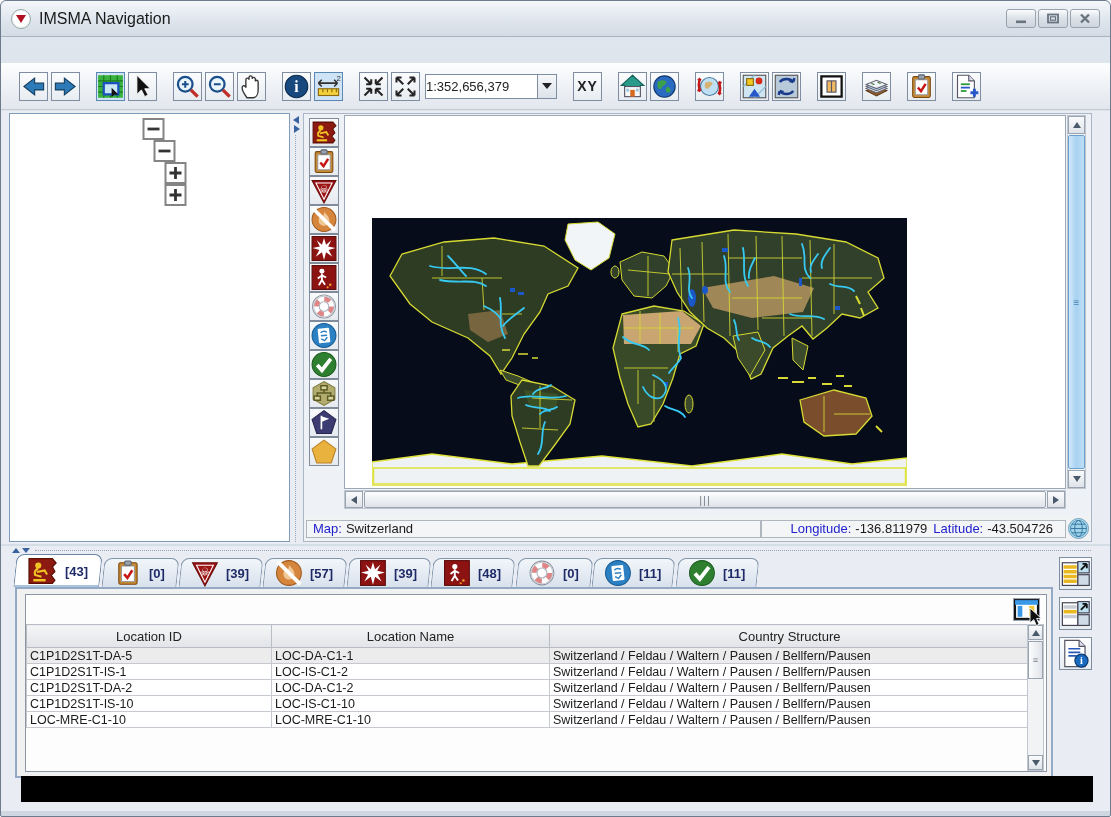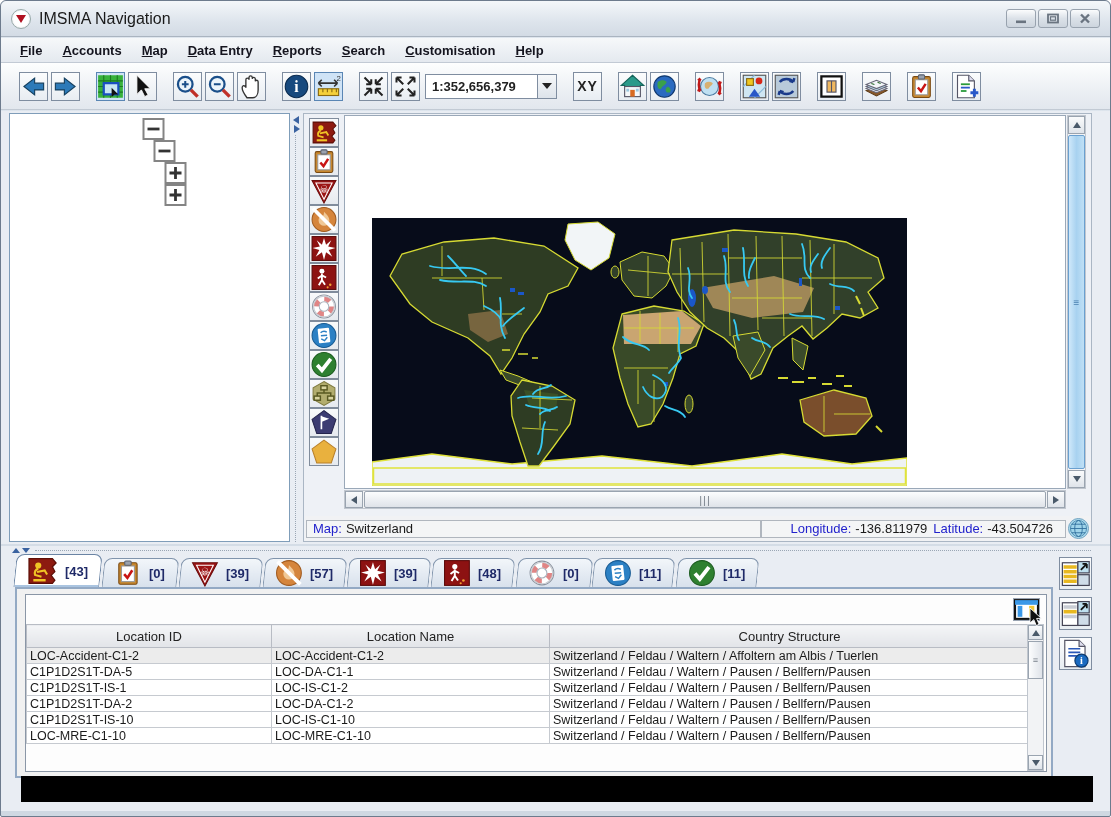--- a/index.html
+++ b/index.html
@@ -30,21 +30,21 @@
   
   #toolbar { left:0; top:62px; width:100%; height:47px; background:linear-gradient(#fdfefe,#e9edf2 70%,#e2e7ee);
     border-bottom:1px solid #c2cad4; display:flex; align-items:center; padding-left:18px; gap:3px; }
   .tbtn { width:29px; height:29px; border:1px solid #7f8da0; background:linear-gradient(#fbfcfd,#e8edf2);
     display:flex; align-items:center; justify-content:center; }
   .tbtn.active { background:#cfe3f6; border-color:#5a86b4; }
   .tbtn svg { width:23px; height:23px; }
   .tsep { width:10px; }
   #scale-combo { display:flex; align-items:stretch; height:25px; margin-left:2px; }
   #scale-value { background:#fff; border:1px solid #7f8da0; border-right:none; font-size:13px; color:#222;
-    display:flex; align-items:center; padding:0 6px; min-width:112px;font-weight:bold; }
+    display:flex; align-items:center; padding:0 0; min-width:112px; }
   #scale-drop { width:20px; border:1px solid #7f8da0; background:linear-gradient(#f6f8fa,#dde3ea);
     display:flex; align-items:center; justify-content:center; }
   #scale-drop i { width:0; height:0; border-left:5px solid transparent; border-right:5px solid transparent; border-top:6px solid #222; }
   #xy-btn { font-weight:bold; font-size:14px; color:#222; letter-spacing:1px; }
 
   
   #main { left:0; top:110px; width:100%; height:433px; background:#e9edf3; }
   #tree-panel { left:8px; top:2px; width:281px; height:429px; background:#fff; border:1px solid #7f9db9; overflow:hidden; padding-top:4px; }
   .tree-row { display:flex; align-items:center; height:22px; font-size:14px; color:#1a1a1a; white-space:nowrap; }
   .tree-toggle { width:11px; height:11px; display:inline-block; margin-right:5px; flex:none; }
@@ -147,30 +147,20 @@
           </svg>
         </span>
       <span class="winbtn">
           <svg viewBox="0 0 14 11">
             <path d="M3,1.5 L11,9.5 M11,1.5 L3,9.5" stroke="#6a7480" stroke-width="2.4"></path>
           </svg>
         </span>
     </span>
   </div>
 
-  <div id="menubar" class="abs">
-    <span class="menu-item"><u>F</u>ile</span>
-    <span class="menu-item"><u>A</u>ccounts</span>
-    <span class="menu-item"><u>M</u>ap</span>
-    <span class="menu-item"><u>D</u>ata Entry</span>
-    <span class="menu-item"><u>R</u>eports</span>
-    <span class="menu-item"><u>S</u>earch</span>
-    <span class="menu-item"><u>C</u>ustomisation</span>
-    <span class="menu-item"><u>H</u>elp</span>
-  </div>
 
   <div id="toolbar" class="abs">
     <span class="tbtn">
         <span style="display: inline-flex; width: 100%; height: 100%; align-items: center; justify-content: center;">
           <svg viewBox="0 0 24 24" style="width: 100%; height: 100%;">
             <path d="M3.5,12 L13,4.5 V9 H21 V15 H13 V19.5 Z" fill="#2d7ab8" stroke="#16405f"></path>
           </svg>
         </span>
       </span>
     <span class="tbtn">
@@ -795,25 +785,20 @@
               <col style="width:480px">
             </colgroup>
           <thead>
             <tr>
               <th>Location ID</th>
               <th>Location Name</th>
               <th>Country Structure</th>
             </tr>
           </thead>
           <tbody>
-              <tr>
-                <td>LOC-Accident-C1-2</td>
-                <td>LOC-Accident-C1-2</td>
-                <td>Switzerland / Feldau / Waltern / Affoltern am Albis / Tuerlen</td>
-              </tr>
               <tr>
                 <td>C1P1D2S1T-DA-5</td>
                 <td>LOC-DA-C1-1</td>
                 <td>Switzerland / Feldau / Waltern / Pausen / Bellfern/Pausen</td>
               </tr>
               <tr>
                 <td>C1P1D2S1T-IS-1</td>
                 <td>LOC-IS-C1-2</td>
                 <td>Switzerland / Feldau / Waltern / Pausen / Bellfern/Pausen</td>
               </tr>

